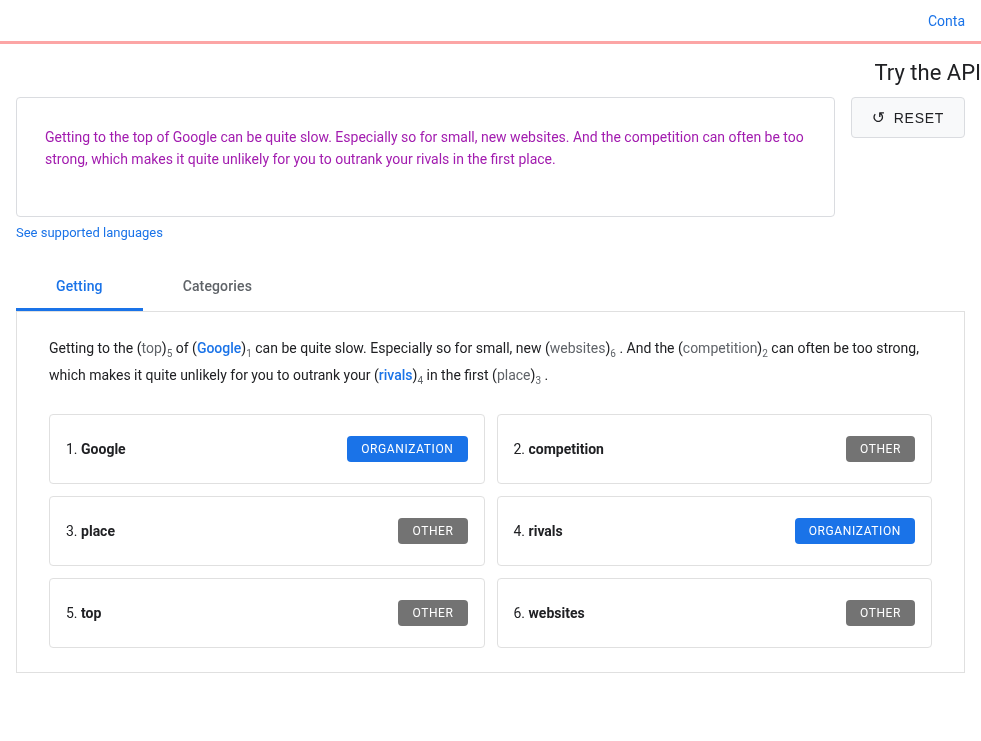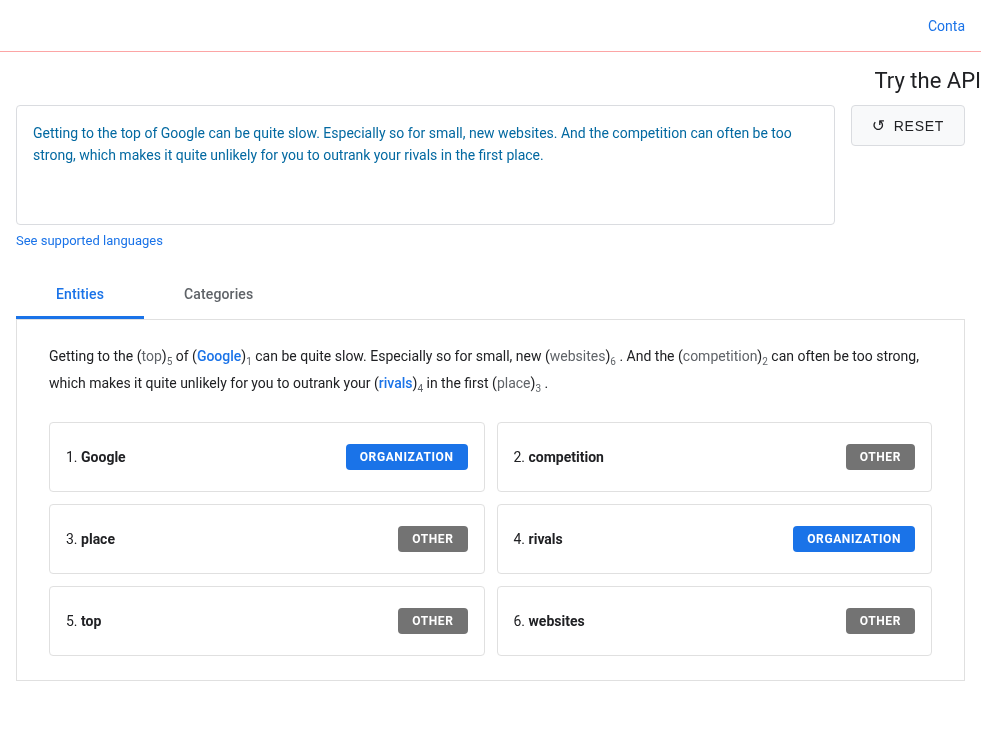--- a/index.html
+++ b/index.html
@@ -12,22 +12,22 @@
       min-height: 741px;
       overflow-x: hidden;
     }
 
     
     .top-bar {
       display: flex;
       justify-content: flex-end;
       align-items: center;
       padding: 8px 16px;
-      border-bottom: 1px solid #fca5a5;
-      height: 52px;
+      border-bottom: 3px solid #fca5a5;
+      height: 44px;
     }
     .contact-link {
       color: #1a73e8;
       font-size: 14px;
       text-decoration: none;
     }
 
     
     .page-title-area {
       text-align: right;
@@ -49,25 +49,25 @@
     .input-row {
       display: flex;
       gap: 16px;
       align-items: flex-start;
       margin-bottom: 8px;
     }
     .text-input-area {
       flex: 1;
       border: 1px solid #dadce0;
       border-radius: 4px;
-      padding: 16px;
+      padding: 28px;
       min-height: 120px;
       font-size: 14px;
       line-height: 1.6;
-      color: #0369a1;
+      color: #a21caf;
       background: #fff;
     }
     .reset-button {
       display: flex;
       align-items: center;
       gap: 8px;
       padding: 10px 20px;
       border: 1px solid #dadce0;
       border-radius: 4px;
       background: #f8f9fa;
@@ -176,21 +176,21 @@
     .entity-card-left .entity-number {
       font-weight: 400;
     }
     .entity-card-left .entity-word {
       font-weight: 700;
     }
     .entity-badge {
       padding: 6px 14px;
       border-radius: 4px;
       font-size: 12px;
-      font-weight: 700;
+      font-weight: 400;
       letter-spacing: 0.05em;
       text-align: center;
     }
     .badge-organization {
       background: #1a73e8;
       color: #fff;
     }
     .badge-other {
       background: #737373;
       color: #fff;
@@ -213,21 +213,21 @@
     <div class="text-input-area">Getting to the top of Google can be quite slow. Especially so for small, new websites. And the competition can often be too strong, which makes it quite unlikely for you to outrank your rivals in the first place.</div>
     <button class="reset-button">
       <span class="reset-icon">↺</span>
       <span>RESET</span>
     </button>
   </div>
 
   <a class="supported-languages-link">See supported languages</a>
 
   <div class="tabs-container">
-    <div class="tab active">Entities</div>
+    <div class="tab active">Getting</div>
     <div class="tab">Categories</div>
   </div>
 
   <div class="results-area">
 
     <div class="annotated-text">
       Getting to the (<span class="entity-link">top</span>)<span class="entity-sub">5</span>
       of (<span class="entity-name">Google</span>)<span class="entity-sub">1</span>
       can be quite slow. Especially so for small, new (<span class="entity-link">websites</span>)<span class="entity-sub">6</span>
       . And the

